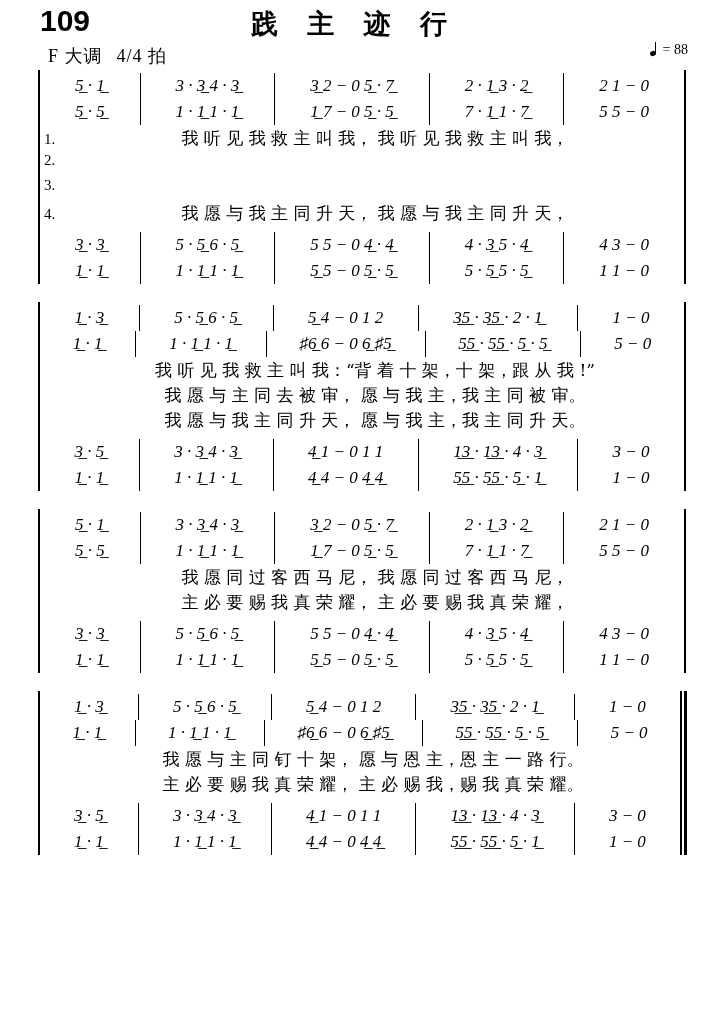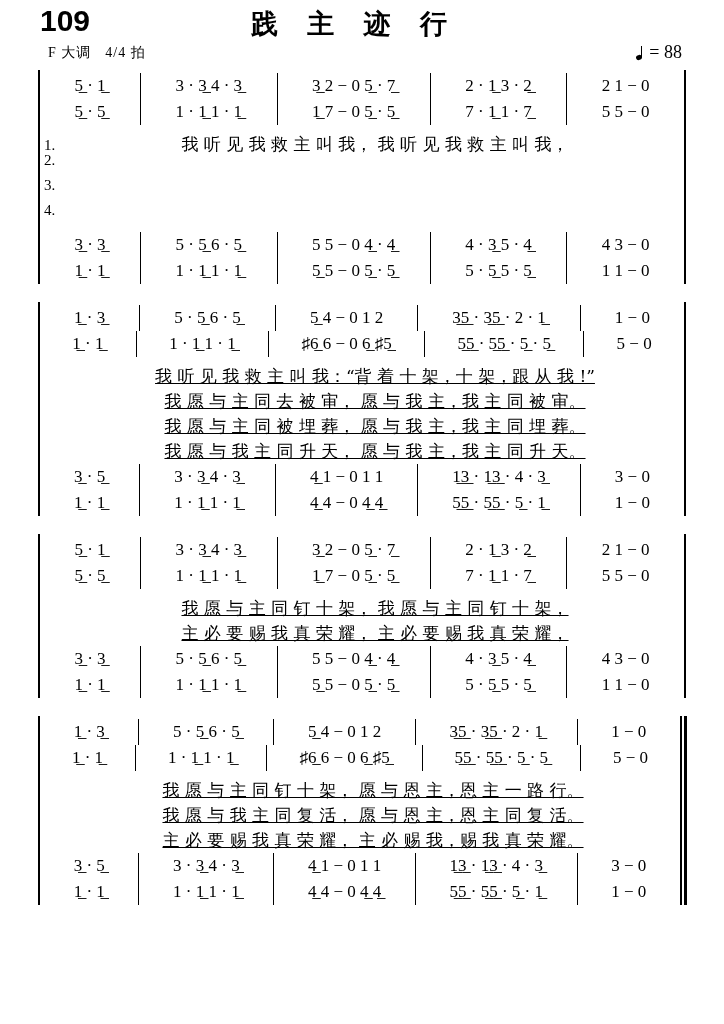--- a/index.html
+++ b/index.html
@@ -44,29 +44,29 @@
     text-align: center;
     font-size: 27px;
     font-weight: bold;
     letter-spacing: 10px;
     font-family: "DejaVu Serif", serif;
   }
   .key-sig {
     position: absolute;
     left: 48px;
     top: 44px;
-    font-size: 14px;
+    font-size: 18px;
     letter-spacing: 1px;
   }
   .key-sig .gap { display: inline-block; width: 14px; }
   .tempo {
     position: absolute;
-    right: 42px;
+    right: 36px;
     top: 42px;
-    font-size: 18px;
+    font-size: 14px;
     white-space: nowrap;
   }
   .tempo .notehead {
     display: inline-block;
     position: relative;
     width: 9px;
     height: 13px;
     vertical-align: -2px;
   }
   .tempo .notehead::before {
@@ -111,20 +111,21 @@
     background: #000;
   }
 
   .score-line {
     display: flex;
     align-items: stretch;
     height: 26px;
     font-family: "Liberation Serif", serif;
     font-size: 17px;
     white-space: nowrap;
+    font-style: italic;
   }
   .score-line.upper { padding-top: 3px; }
   .measure {
     border-right: 1.5px solid #000;
     padding: 0 4px;
     display: flex;
     align-items: center;
     justify-content: space-around;
     flex: 1 1 auto;
     box-sizing: border-box;
@@ -148,23 +149,22 @@
     width: 22px;
     font-size: 15px;
     font-family: "Liberation Serif", serif;
     flex: 0 0 auto;
   }
   .lyric-text {
     flex: 1 1 auto;
     letter-spacing: 0px;
     display: flex;
     justify-content: space-around;
-    margin-top: 6px;
-  }
-  .lyric-text.centered { justify-content: space-around; padding: 0 10px; text-decoration: underline; }
+  }
+  .lyric-text.centered { justify-content: space-around; padding: 0 10px; }
   .spacer-md { height: 18px; }
 </style>
 </head>
 <body>
 
 <div class="page">
 
   <div class="header">
     <div class="song-number">109</div>
     <div class="song-title">践 主 迹 行</div>
@@ -200,20 +200,21 @@
           <span class="lyric-text">我 听 见 我 救 主 叫 我，   我 听 见 我 救 主 叫 我，</span>
         </div>
         <div class="lyric-line">
           <span class="lyric-num">2.</span>
         </div>
         <div class="lyric-line">
           <span class="lyric-num">3.</span>
         </div>
         <div class="lyric-line">
           <span class="lyric-num">4.</span>
+          <span class="lyric-text">我 愿 与 我 主 同 升 天，   我 愿 与 我 主 同 升 天，</span>
         </div>
       </div>
 
       <div class="score-line upper">
         <div class="measure">3̲ · 3̲ </div>
         <div class="measure">5 · 5̲ 6 · 5̲ </div>
         <div class="measure">5 5 − 0 4̲ · 4̲ </div>
         <div class="measure">4 · 3̲ 5 · 4̲ </div>
         <div class="measure">4 3 − 0</div>
       </div>
@@ -250,24 +251,20 @@
         <div class="lyric-line">
           <span class="lyric-num"></span>
           <span class="lyric-text centered">我 听 见 我 救 主 叫 我：“背 着 十 架，十 架，跟 从 我 !”</span>
         </div>
         <div class="lyric-line">
           <span class="lyric-num"></span>
           <span class="lyric-text centered">我 愿 与 主 同 去 被 审，  愿 与 我 主，我 主 同 被 审。</span>
         </div>
         <div class="lyric-line">
           <span class="lyric-num"></span>
-          <span class="lyric-text centered">我 愿 与 主 同 被 埋 葬，  愿 与 我 主，我 主 同 埋 葬。</span>
-        </div>
-        <div class="lyric-line">
-          <span class="lyric-num"></span>
           <span class="lyric-text centered">我 愿 与 我 主 同 升 天，  愿 与 我 主，我 主 同 升 天。</span>
         </div>
       </div>
 
       <div class="score-line upper">
         <div class="measure">3̲ · 5̲ </div>
         <div class="measure">3 · 3̲ 4 · 3̲ </div>
         <div class="measure">4̲ 1 − 0 1 1</div>
         <div class="measure">1̲3̲ · 1̲3̲ · 4 · 3̲ </div>
         <div class="measure">3 − 0</div>
@@ -297,21 +294,21 @@
         <div class="measure">5̲ · 5̲ </div>
         <div class="measure">1 · 1̲ 1 · 1̲ </div>
         <div class="measure">1̲ 7 − 0 5̲ · 5̲ </div>
         <div class="measure">7 · 1̲ 1 · 7̲ </div>
         <div class="measure">5 5 − 0</div>
       </div>
 
       <div class="lyrics-block">
         <div class="lyric-line">
           <span class="lyric-num"></span>
-          <span class="lyric-text centered">我 愿 与 主 同 钉 十 架，  我 愿 与 主 同 钉 十 架，</span>
+          <span class="lyric-text centered">我 愿 同 过 客 西 马 尼，  我 愿 同 过 客 西 马 尼，</span>
         </div>
         <div class="lyric-line">
           <span class="lyric-num"></span>
           <span class="lyric-text centered">主 必 要 赐 我 真 荣 耀，  主 必 要 赐 我 真 荣 耀，</span>
         </div>
       </div>
 
       <div class="score-line upper">
         <div class="measure">3̲ · 3̲ </div>
         <div class="measure">5 · 5̲ 6 · 5̲ </div>
@@ -348,24 +345,20 @@
         <div class="measure">5 − 0</div>
       </div>
 
       <div class="lyrics-block">
         <div class="lyric-line">
           <span class="lyric-num"></span>
           <span class="lyric-text centered">我 愿 与 主 同 钉 十 架，  愿 与 恩 主，恩 主 一 路 行。</span>
         </div>
         <div class="lyric-line">
           <span class="lyric-num"></span>
-          <span class="lyric-text centered">我 愿 与 我 主 同 复 活，  愿 与 恩 主，恩 主 同 复 活。</span>
-        </div>
-        <div class="lyric-line">
-          <span class="lyric-num"></span>
           <span class="lyric-text centered">主 必 要 赐 我 真 荣 耀，  主 必 赐 我，赐 我 真 荣 耀。</span>
         </div>
       </div>
 
       <div class="score-line upper">
         <div class="measure">3̲ · 5̲ </div>
         <div class="measure">3 · 3̲ 4 · 3̲ </div>
         <div class="measure">4̲ 1 − 0 1 1</div>
         <div class="measure">1̲3̲ · 1̲3̲ · 4 · 3̲ </div>
         <div class="measure">3 − 0</div>

